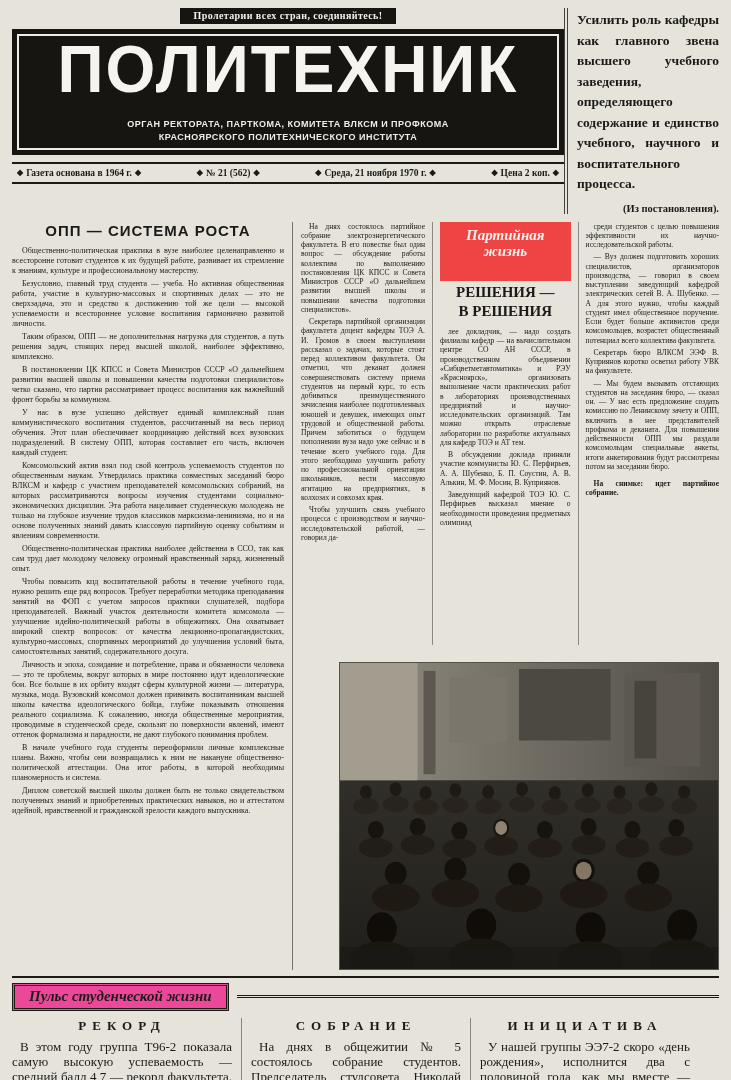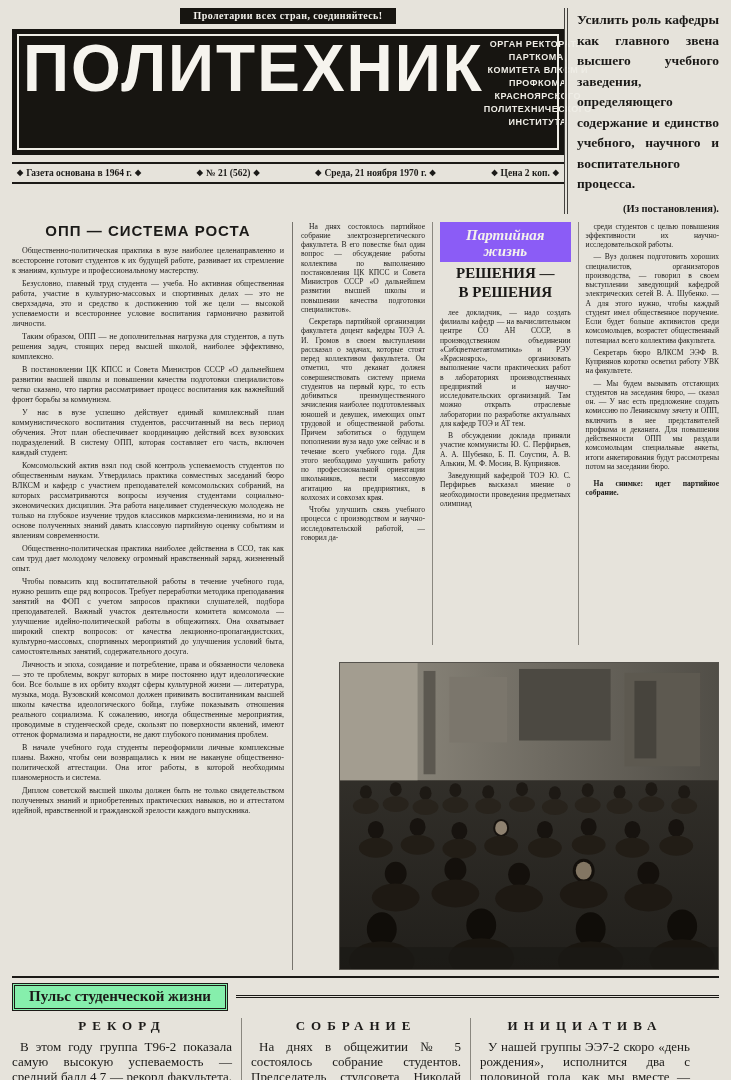--- a/index.html
+++ b/index.html
@@ -18,21 +18,21 @@
     padding-left:9px; padding-top:2px;
   }
   .slogan-box {
     background:#171511; color:#f4f2ec; font-weight:bold;
     font-size:10px; letter-spacing:.4px; padding:2px 14px 3px;
     width:-moz-fit-content; width:fit-content; margin:0 auto 5px;
   }
   .masthead { background:#171511; padding:5px; height:126px; }
   .masthead-inner {
     border:2px solid #efede6; height:100%; text-align:center;
-    padding:2px 4px 4px; display:flex; flex-direction:row; justify-content:space-between;
+    padding:2px 4px 4px; display:flex; flex-direction:column; justify-content:space-between;
   }
   .masthead-title {
     font-family:"Liberation Sans", sans-serif; font-weight:bold;
     color:#f6f4ee; font-size:64px; line-height:.98; letter-spacing:2px;
     transform:scaleY(1.05); white-space:nowrap;
   }
   .masthead-org {
     color:#efede6; font-family:Liberation Sans, sans-serif;
     font-weight:bold; font-size:9px; letter-spacing:.5px; line-height:1.45;
   }
@@ -65,41 +65,41 @@
     flex:1; margin-left:8px; border-left:1px solid #77746d; padding-left:8px;
     display:flex; flex-direction:column; overflow:hidden;
   }
   .three-cols { display:flex; height:423px; overflow:hidden; }
   .tc { overflow:hidden; }
   .tc-a { width:132px; }
   .tc-b { width:147px; border-left:1px solid #8a877f; padding-left:7px; margin-left:7px; }
   .tc-c { width:150px; border-left:1px solid #8a877f; padding-left:7px; margin-left:7px; }
   .tc .body-p { font-size:7.6px; line-height:1.22; text-indent:8px; }
   .rubric-box {
-    background:#8b5cf6; color:#f4f2ec; text-align:center;
+    background:#ef4444; color:#f4f2ec; text-align:center;
     font-style:italic; font-weight:bold; font-size:15px; line-height:1.12;
-    padding:5px 2px 2px; margin-bottom:0;
+    padding:5px 2px 21px; margin-bottom:0;
   }
   .party-headline {
     margin:2px 0 7px; font-weight:bold; font-size:15px; line-height:1.22;
     text-align:center;
   }
   .caption-note { font-weight:bold; margin-top:8px; }
   .photo-wrap { margin-top:auto; padding-top:8px; display:flex; }
   .photo-frame {
     margin-left:auto; width:380px; height:308px; border:1px solid #55524c;
     background:#35332e;
   }
   .photo-frame svg { display:block; width:100%; height:100%; }
   
   .pulse-section { border-top:2px solid #1c1a17; margin-top:6px; padding-top:5px; }
   .pulse-header { display:flex; align-items:center; }
   .pulse-title-box {
     border:3px double #1c1a17; padding:2px 14px 3px; font-weight:bold;
-    font-size:15px; white-space:nowrap; background:#86efac;
+    font-style:italic; font-size:15px; white-space:nowrap; background:#ec4899;
   }
   .pulse-rule { flex:1; border-top:3px double #1c1a17; height:0; margin-left:8px; }
   .bottom-cols { display:flex; margin-top:7px; }
   .b-col { width:229px; padding-right:9px; overflow:hidden; }
   .b-col + .b-col { border-left:1px solid #8a877f; padding-left:9px; }
   .b-headline {
     margin:0 0 5px; text-align:center; font-weight:bold; font-size:13px;
     letter-spacing:6px; white-space:nowrap;
   }
   .b-col .body-p { font-size:13px; line-height:1.18; text-indent:8px; margin-bottom:2px; }

